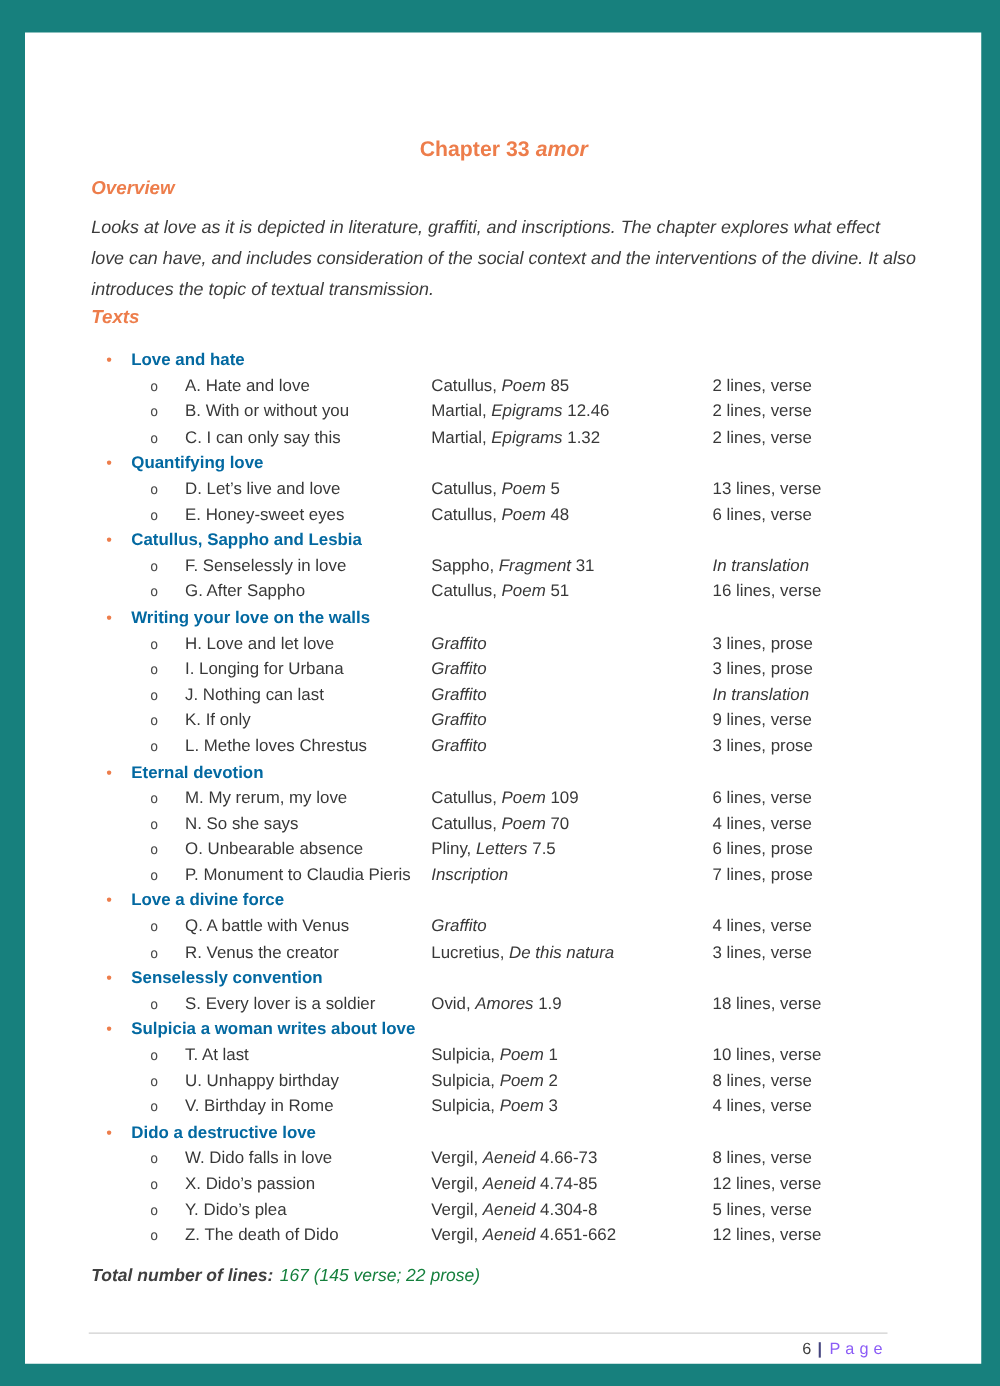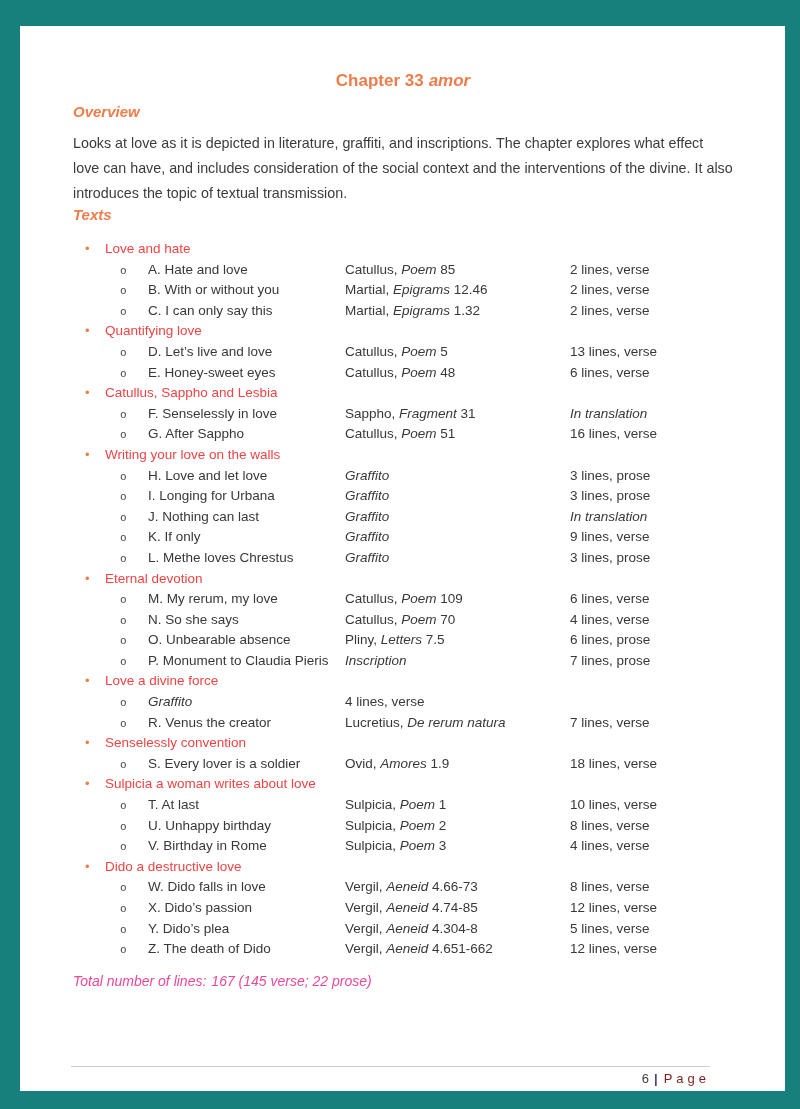--- a/index.html
+++ b/index.html
@@ -8,21 +8,21 @@
     background: #17807D;
     position: relative;
     font-family: "Liberation Sans", sans-serif;
     overflow: hidden;
   }
   .page {
     position: absolute;
     left: 20px; top: 26px; right: 15px; bottom: 18px;
     background: #ffffff;
   }
-  .content { padding: 44px 52px 0 53px; }
+  .content { padding: 44px 52px 0 53px; margin-top: 39px; }
 
   .doc-title {
     text-align: center;
     color: #ED7D4B;
     font-weight: bold;
     font-size: 17px;
     line-height: 21px;
   }
   .doc-title .emph { font-style: italic; margin-left: 5px; }
 
@@ -31,20 +31,21 @@
     font-style: italic;
     font-weight: bold;
     font-size: 15px;
     line-height: 17px;
     margin: 12px 0 0 0;
   }
   .section-heading.texts { margin-top: 0; }
 
   .body-text {
     color: #3B3B3B;
+    font-style: italic;
     font-size: 14.3px;
     line-height: 25px;
     margin: 11px 0 0 0;
   }
 
   .texts-list {
     margin-top: 16px;
     font-size: 13.5px;
     color: #383838;
   }
@@ -54,21 +55,21 @@
     height: 20.6px;
     line-height: 20.6px;
     padding-left: 12px;
   }
   .cat-bullet {
     color: #ED7D4B;
     width: 20px;
     flex: 0 0 20px;
     font-size: 13px;
   }
-  .cat-label { color: #ef4444; font-weight: normal; white-space: nowrap; }
+  .cat-label { color: #0369a1; font-weight: bold; white-space: nowrap; }
 
   .sub-row {
     display: grid;
     grid-template-columns: 28px 197px 225px auto;
     margin-left: 47px;
     height: 20.6px;
     line-height: 20.6px;
     align-items: baseline;
   }
   .sub-bullet {
@@ -78,40 +79,40 @@
   }
   .item-name, .item-source, .item-lines { white-space: nowrap; }
   .item-source em, .item-lines em, .it { }
 
   .total-line {
     margin-top: 12px;
     font-size: 14px;
     font-style: italic;
     line-height: 18px;
   }
-  .total-label { color: #ec4899; font-weight: normal; }
-  .total-value { color: #ec4899; margin-left: 5px; }
+  .total-label { color: #404040; font-weight: bold; }
+  .total-value { color: #15803d; margin-left: 5px; }
 
   .footer {
     position: absolute;
     left: 51px; right: 75px; bottom: 4px;
   }
   .footer-rule {
     border: none;
     border-top: 1px solid #cfcfcf;
     margin: 0 0 3px 0;
   }
   .footer-text {
     text-align: right;
     font-size: 13px;
     color: #404040;
     line-height: 17px;
   }
   .footer-sep { color: #44447E; margin: 0 6px 0 5px; font-weight: bold; }
-  .footer-page-label { color: #7f1d1d; letter-spacing: 4px; }
+  .footer-page-label { color: #8b5cf6; letter-spacing: 4px; }
 </style>
 </head>
 <body>
 
 <div class="page">
   <div class="content">
 
     <div class="doc-title">
       <span>Chapter 33</span><span class="emph">amor</span>
     </div>
@@ -238,28 +239,29 @@
           <span class="item-name">P. Monument to Claudia Pieris</span>
           <span class="item-source"><span></span><em class="it">Inscription</em><span></span></span>
           <span class="item-lines">7 lines, prose</span>
         </div>
         <div class="cat-row">
           <span class="cat-bullet">•</span>
           <span class="cat-label">Love a divine force</span>
         </div>
         <div class="sub-row">
           <span class="sub-bullet">o</span>
+          <span class="item-name">Q. A battle with Venus</span>
           <span class="item-source"><span></span><em class="it">Graffito</em><span></span></span>
           <span class="item-lines">4 lines, verse</span>
         </div>
         <div class="sub-row">
           <span class="sub-bullet">o</span>
           <span class="item-name">R. Venus the creator</span>
-          <span class="item-source"><span>Lucretius, </span><em class="it">De rerum natura</em><span></span></span>
-          <span class="item-lines">7 lines, verse</span>
+          <span class="item-source"><span>Lucretius, </span><em class="it">De this natura</em><span></span></span>
+          <span class="item-lines">3 lines, verse</span>
         </div>
         <div class="cat-row">
           <span class="cat-bullet">•</span>
           <span class="cat-label">Senselessly convention</span>
         </div>
         <div class="sub-row">
           <span class="sub-bullet">o</span>
           <span class="item-name">S. Every lover is a soldier</span>
           <span class="item-source"><span>Ovid, </span><em class="it">Amores</em><span> 1.9</span></span>
           <span class="item-lines">18 lines, verse</span>

